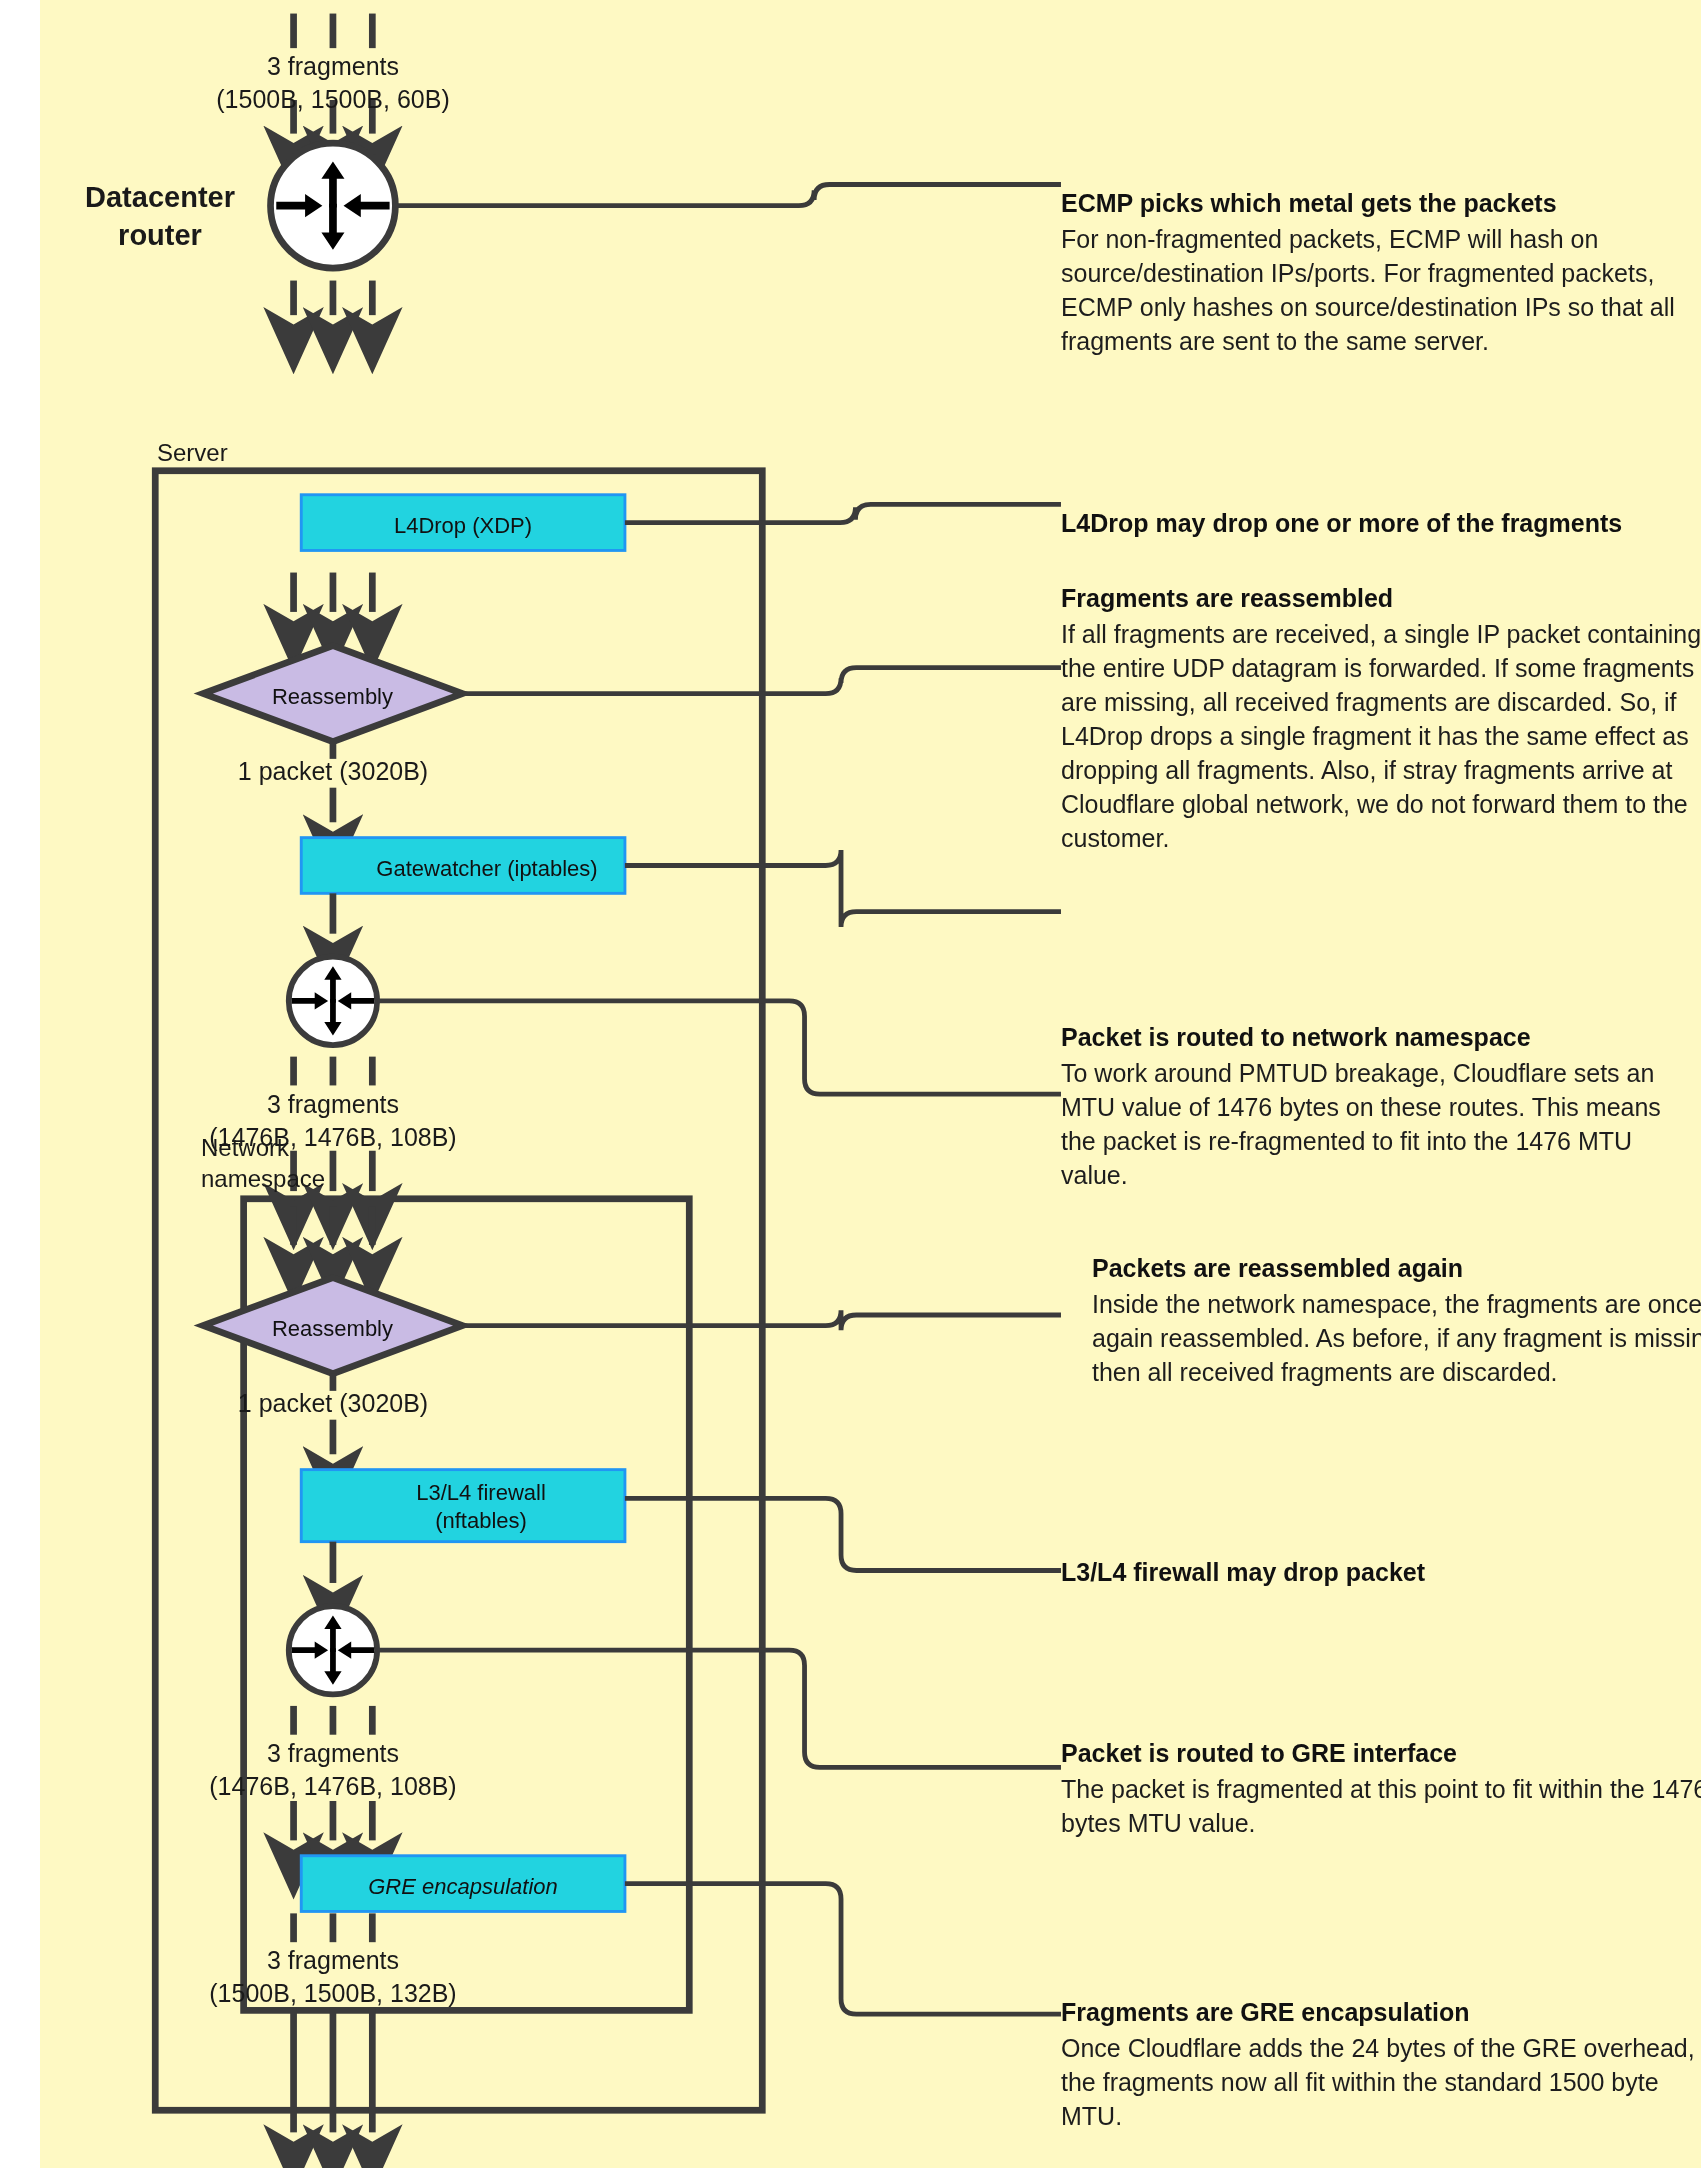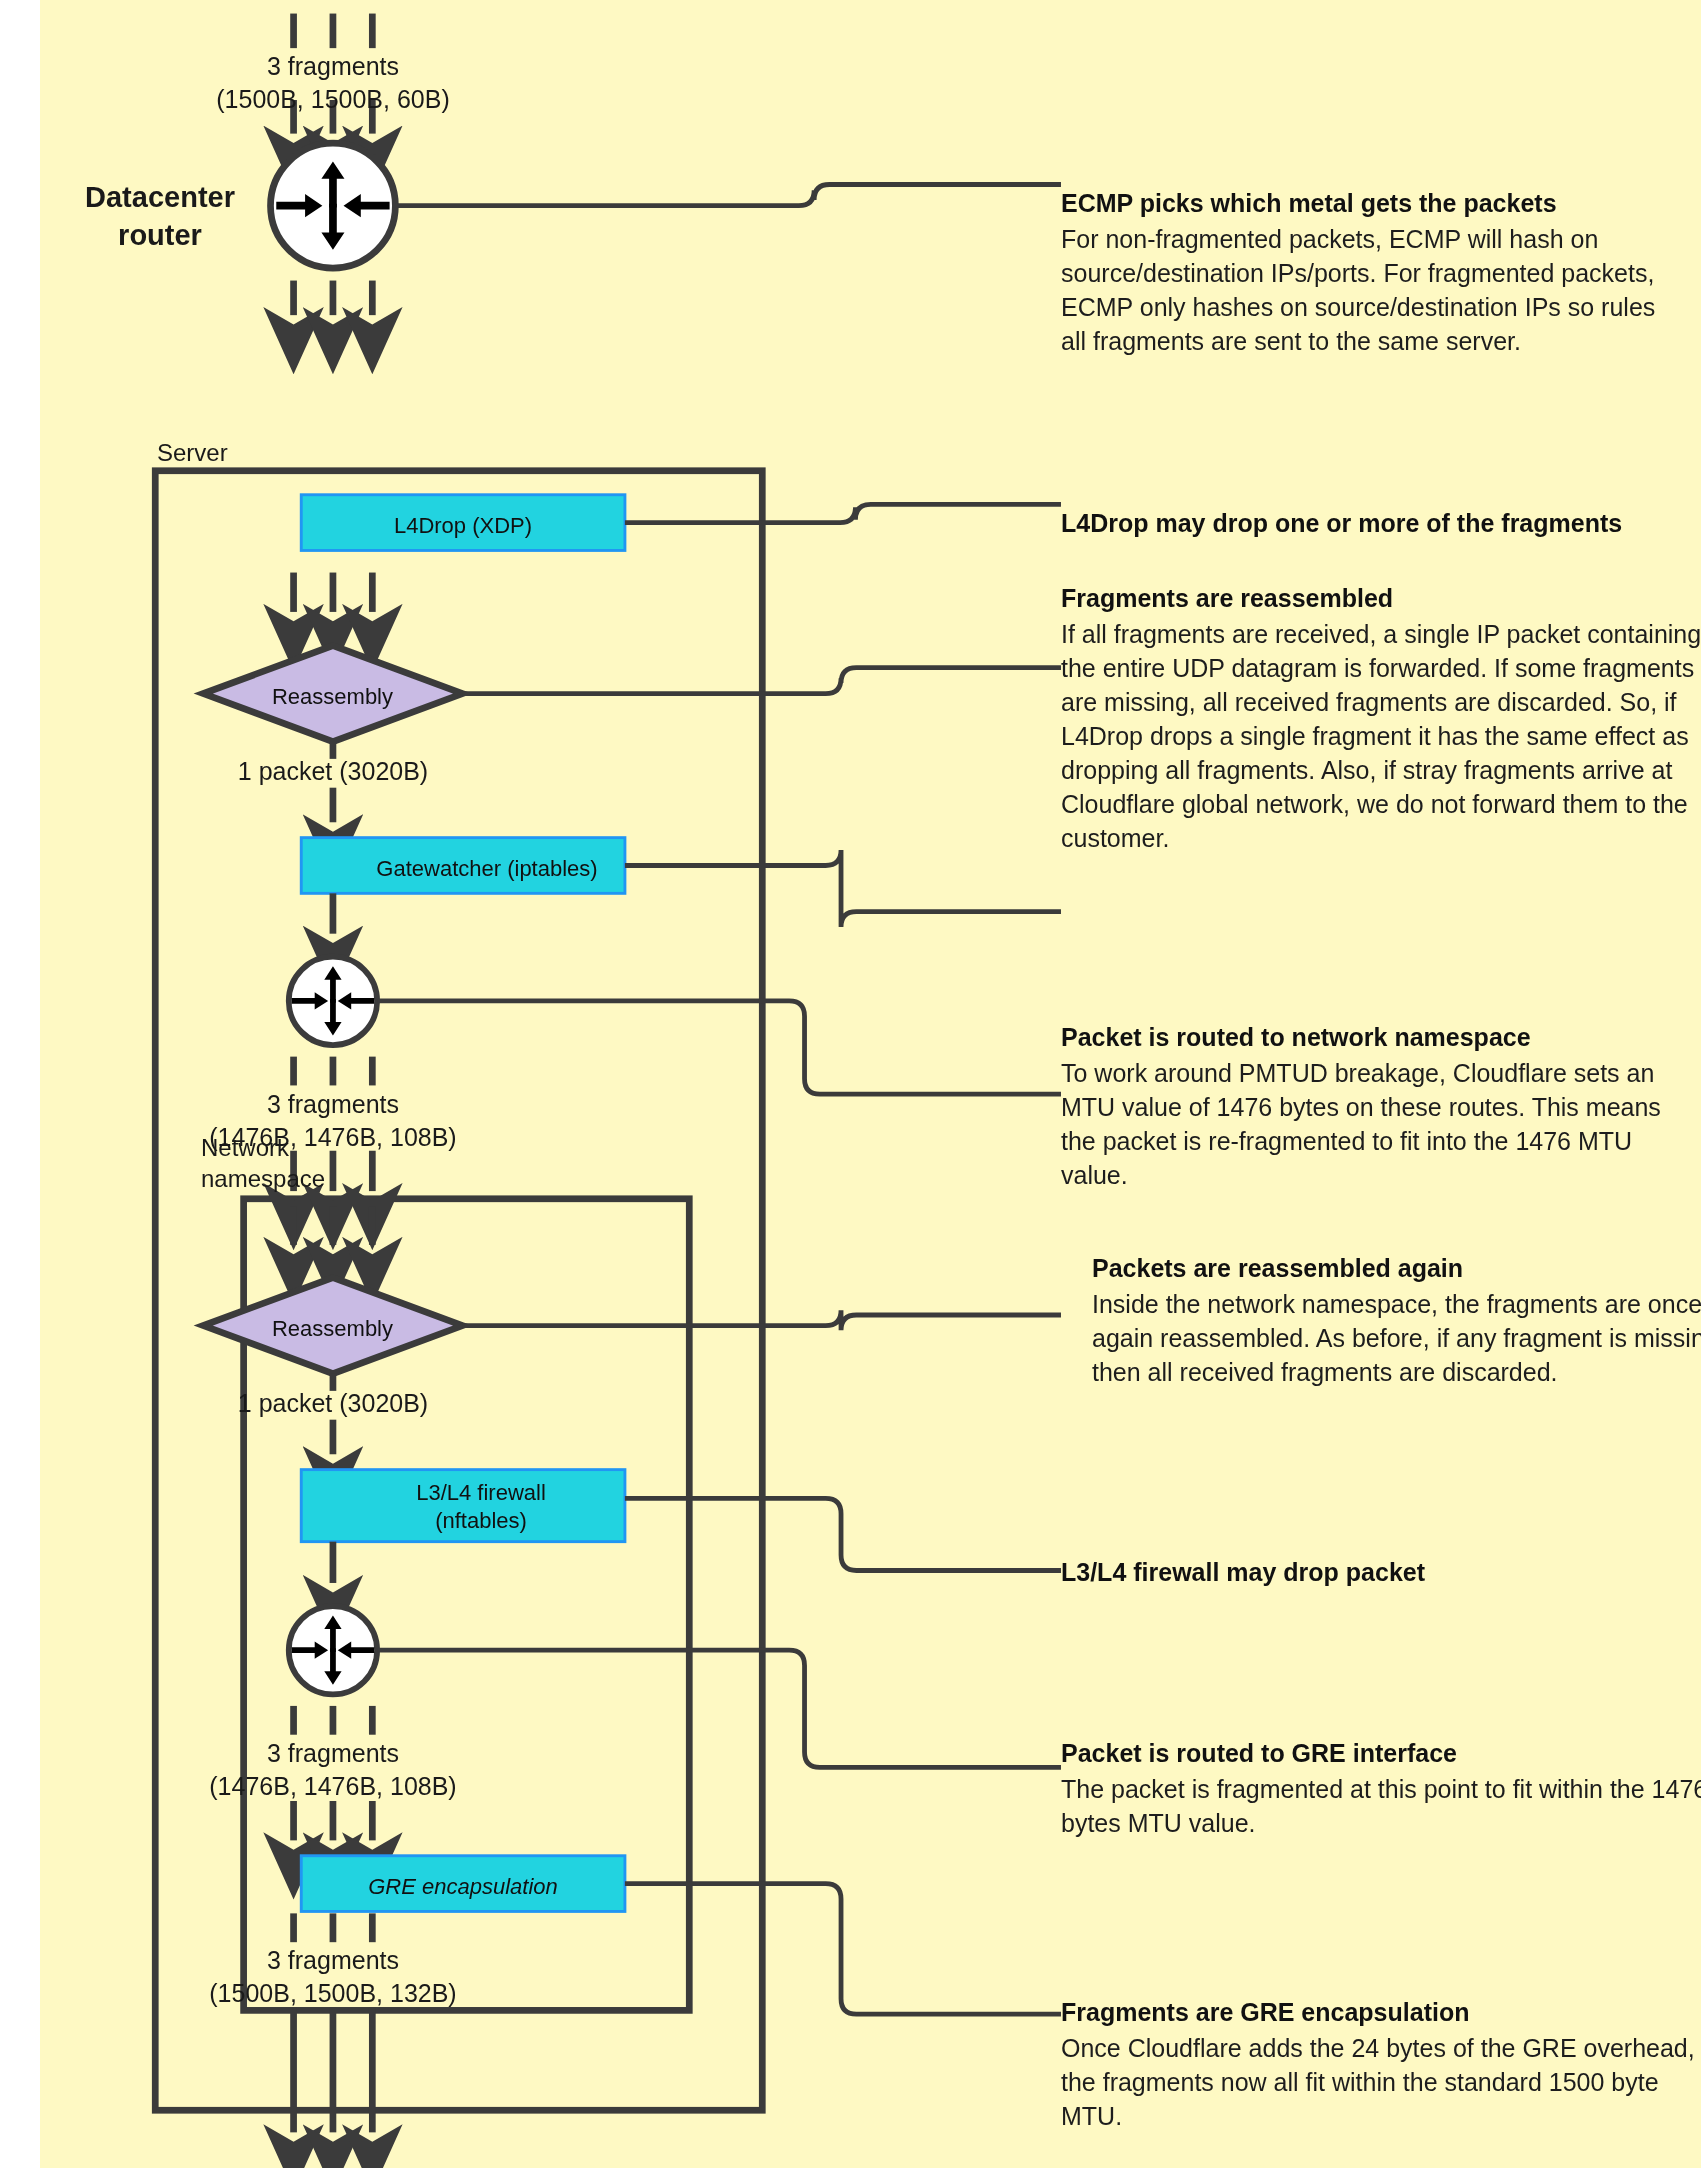--- a/index.html
+++ b/index.html
@@ -260,21 +260,21 @@
   <div class="abs flow-caption" style="left:101px; top:1737px; width:384px;">3 fragments
 (1476B, 1476B, 108B)</div>
 
   <div class="abs node-label" style="left:261px; top:1873px; width:324px;font-style:italic;">GRE encapsulation</div>
 
   <div class="abs flow-caption" style="left:101px; top:1944px; width:384px;">3 fragments
 (1500B, 1500B, 132B)</div>
 
   <div class="ann" style="left:1021px; top:187px;">
     <p class="ann-title">ECMP picks which metal gets the packets</p>
-    <p class="ann-body">For non-fragmented packets, ECMP will hash on source/destination IPs/ports. For fragmented packets, ECMP only hashes on source/destination IPs so rules all fragments are sent to the same server.</p>
+    <p class="ann-body">For non-fragmented packets, ECMP will hash on source/destination IPs/ports. For fragmented packets, ECMP only hashes on source/destination IPs so that all fragments are sent to the same server.</p>
   </div>
 
   <div class="ann" style="left:1021px; top:507px; width:634px;">
     <p class="ann-title">L4Drop may drop one or more of the fragments</p>
   </div>
 
   <div class="ann" style="left:1021px; top:582px; width:653px;">
     <p class="ann-title">Fragments are reassembled</p>
     <p class="ann-body">If all fragments are received, a single IP packet containing the entire UDP datagram is forwarded. If some fragments are missing, all received fragments are discarded. So, if L4Drop drops a single fragment it has the same effect as dropping all fragments. Also, if stray fragments arrive at Cloudflare global network, we do not forward them to the customer.</p>
   </div>

